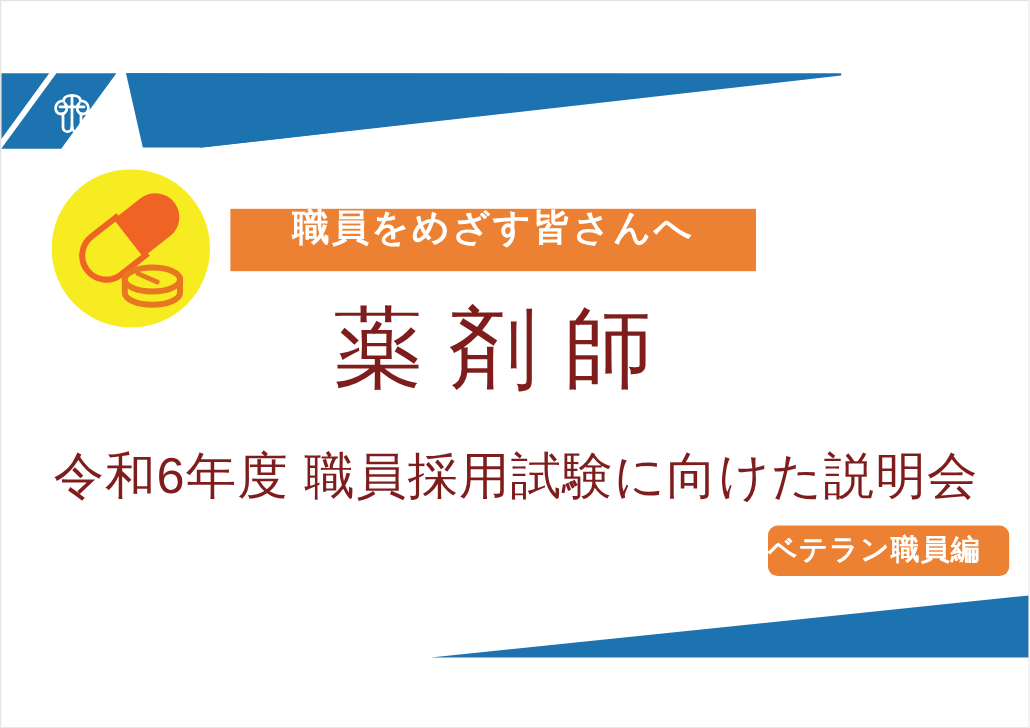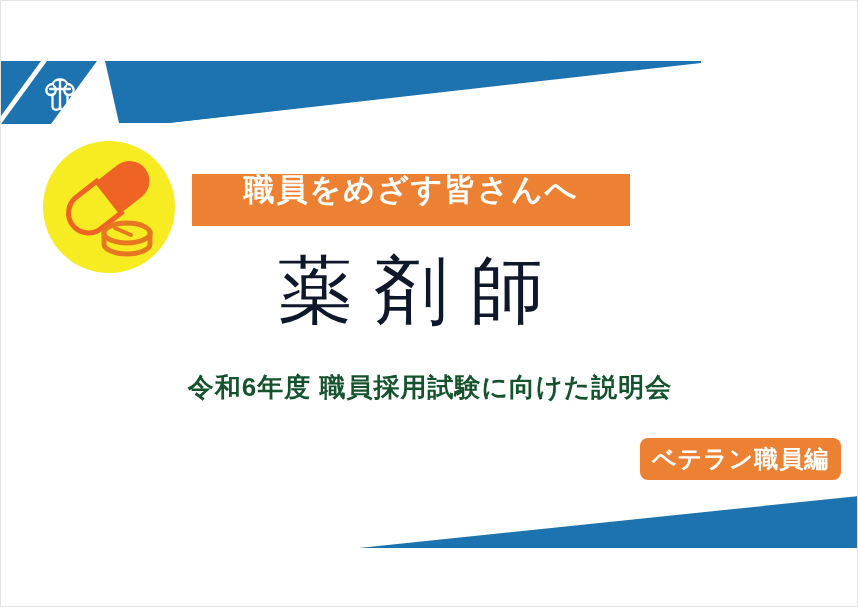--- a/index.html
+++ b/index.html
@@ -75,58 +75,58 @@
     position: absolute;
     left: 191px;
     top: 236px;
     width: 438px;
     height: 108px;
     display: flex;
     align-items: center;
     justify-content: center;
   }
   .main-title .title-text {
-    color: #0f172a;
+    color: #7f1d1d;
     font-size: 74px;
     font-weight: 500;
     letter-spacing: 22px;
     text-indent: 22px;
     line-height: 1;
     white-space: nowrap;
   }
 
   
   .subtitle {
     position: absolute;
     left: 0;
     top: 371px;
     width: 858px;
     text-align: center;
   }
   .subtitle .subtitle-text {
-    color: #14532d;
-    font-size: 26px;
-    font-weight: bold;
+    color: #7f1d1d;
+    font-size: 42px;
+    font-weight: normal;
     letter-spacing: 1px;
     line-height: 1.2;
     white-space: nowrap;
   }
 
   
   .corner-badge {
     position: absolute;
     left: 639px;
     top: 437px;
     width: 201px;
     height: 42px;
     background: #ed8133;
     border-radius: 8px;
     display: flex;
     align-items: center;
-    justify-content: center;
+    justify-content: flex-start;
   }
   .corner-badge .badge-text {
     color: #ffffff;
     font-size: 24px;
     font-weight: bold;
     letter-spacing: 1px;
     line-height: 1;
     white-space: nowrap;
   }
 

